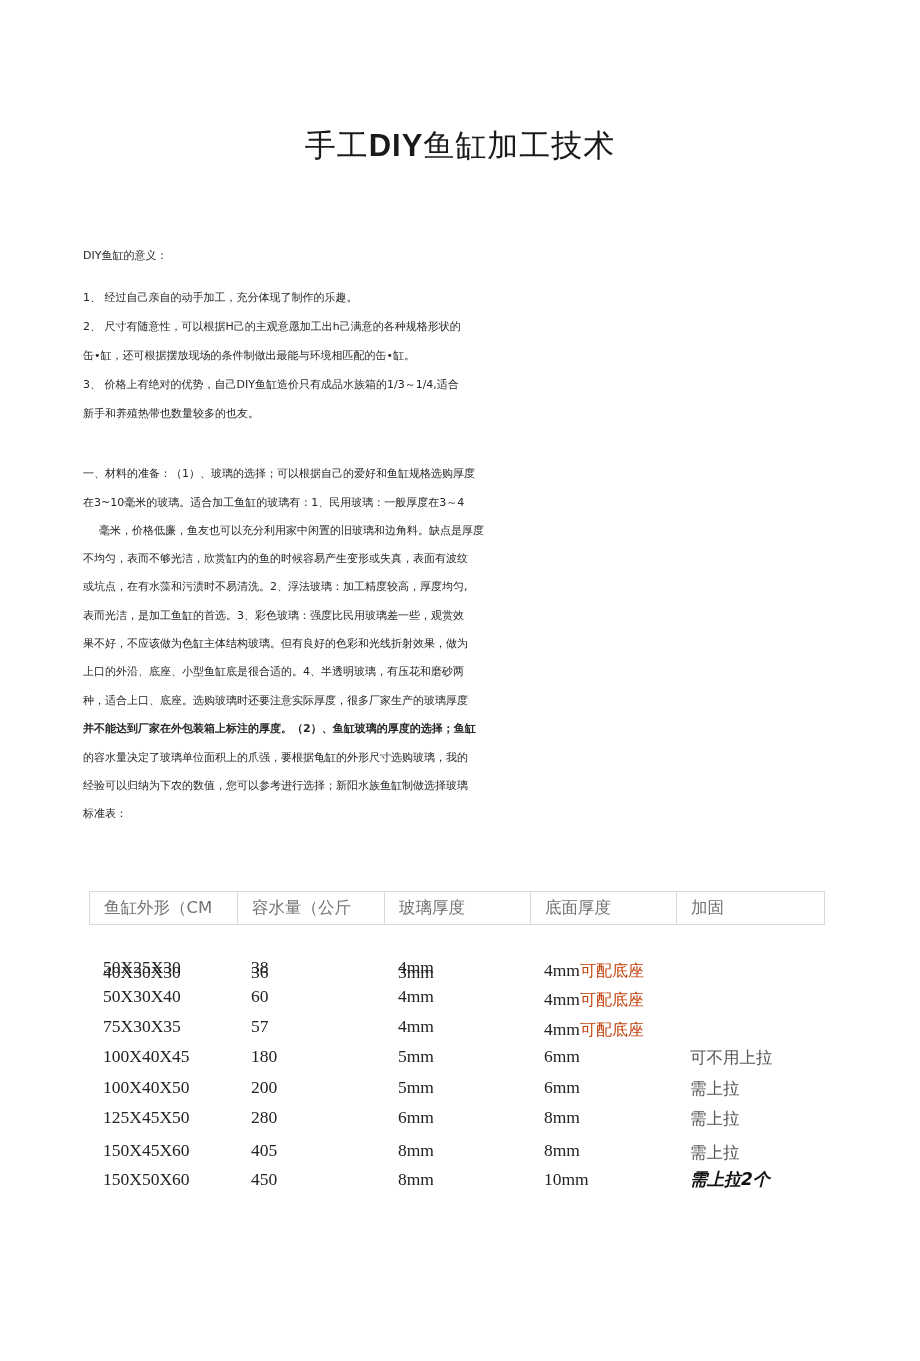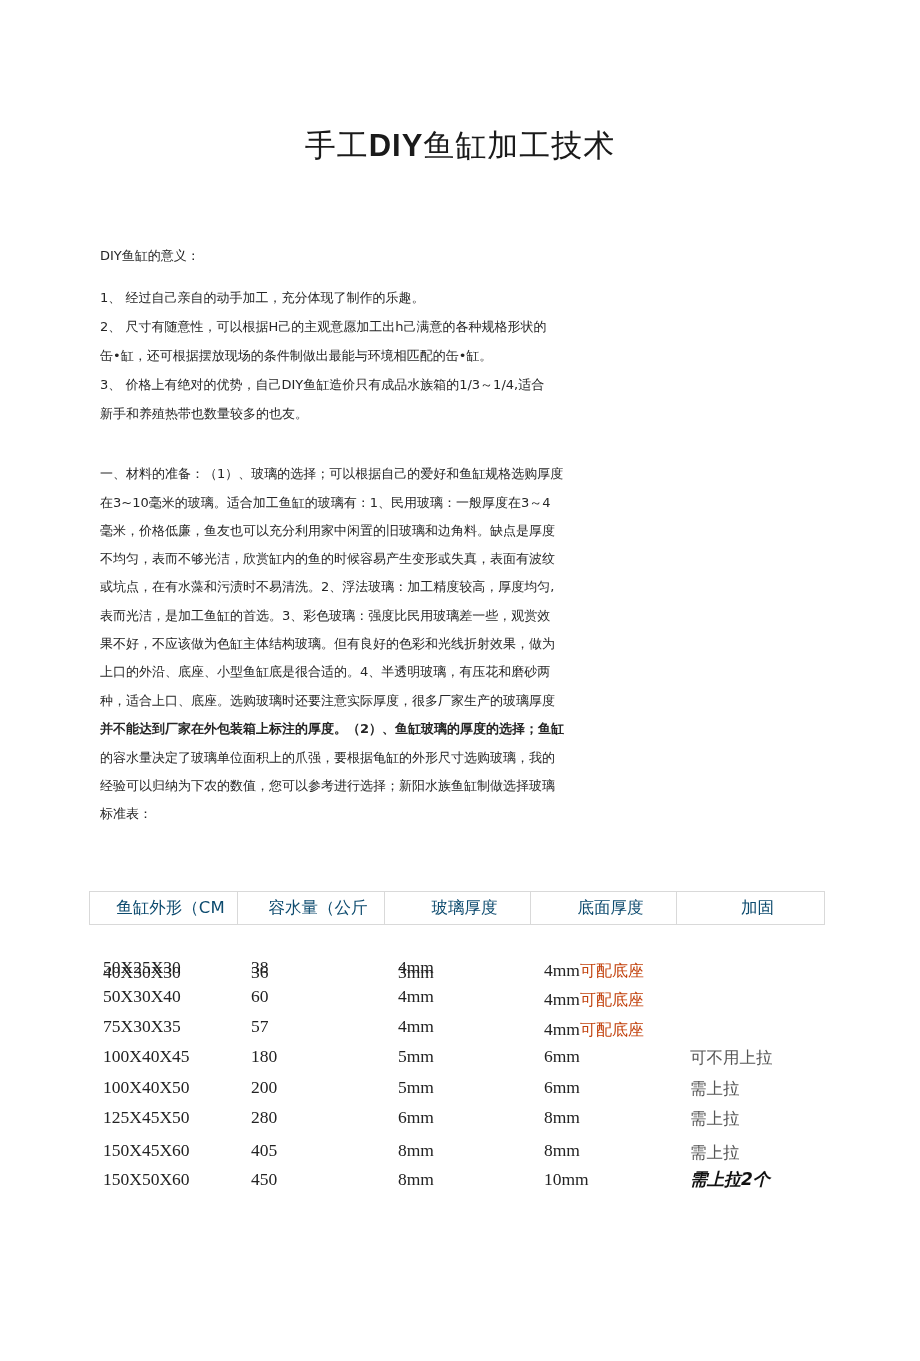--- a/index.html
+++ b/index.html
@@ -1,23 +1,23 @@
 <!DOCTYPE html>
 <html><head>
 <meta charset="utf-8">
 <style>
   html, body { margin:0; padding:0; background:#ffffff; }
   body { width:920px; height:1361px; position:relative; overflow:hidden;
          font-family:"DejaVu Sans","Liberation Sans",sans-serif; color:#222; }
   .title { position:absolute; top:104px; left:0; width:920px; text-align:center;
            font-size:31px; color:#1a1a1a; letter-spacing:1px; font-weight:normal; }
   .title b { font-family:"Liberation Sans",sans-serif; font-weight:bold; }
-  .p { position:absolute; left:100px; font-size:13px; line-height:29px; color:#262626; white-space:nowrap; }
+  .p { position:absolute; left:83px; font-size:11px; line-height:29px; color:#262626; white-space:nowrap; }
   .hdr { position:absolute; left:89px; top:891px; width:734px; height:32px; border:1px solid #d9d9d9; display:flex; }
-  .hdr .c { border-right:1px solid #d9d9d9; font-size:16.5px; line-height:32px; padding-left:14px; color:#0c4a6e; box-sizing:border-box;text-align:center; }
+  .hdr .c { border-right:1px solid #d9d9d9; font-size:16.5px; line-height:32px; padding-left:14px; color:#737373; box-sizing:border-box; }
   .hdr .c:last-child { border-right:none; }
   .row { position:absolute; left:89px; width:734px; display:flex; height:24px; }
   .row .c { font-family:"Liberation Serif",serif; font-size:17.5px; line-height:24px; color:#222; padding-left:14px; box-sizing:border-box; white-space:nowrap; }
   .row .c .cn { font-family:"DejaVu Sans",sans-serif; font-size:16px; color:#c2410c; }
   .w1 { width:148px; } .w2 { width:147px; } .w3 { width:146px; } .w4 { width:146px; } .w5 { width:147px; }
   .gray { color:#555 !important; font-family:"DejaVu Sans",sans-serif !important; font-size:16.5px !important; }
   .ital { font-style:italic; font-weight:bold; color:#111 !important; font-family:"DejaVu Sans",sans-serif !important; font-size:17px !important; }
 </style>
 </head>
 <body>
@@ -27,21 +27,21 @@
 <div class="p" style="top:241px;">DIY鱼缸的意义：</div>
 
 <div class="p" style="top:283px;">1、 经过自己亲自的动手加工，充分体现了制作的乐趣。</div>
 <div class="p" style="top:312px;">2、 尺寸有随意性，可以根据H己的主观意愿加工出h己满意的各种规格形状的</div>
 <div class="p" style="top:341px;">缶•缸，还可根据摆放现场的条件制做出最能与环境相匹配的缶•缸。</div>
 <div class="p" style="top:370px;">3、 价格上有绝对的优势，自己DIY鱼缸造价只有成品水族箱的1/3～1/4,适合</div>
 <div class="p" style="top:399px;">新手和养殖热带也数量较多的也友。</div>
 
 <div class="p" style="top:459px;">一、材料的准备：（1）、玻璃的选择；可以根据自己的爱好和鱼缸规格选购厚度</div>
 <div class="p" style="top:488px;">在3~10毫米的玻璃。适合加工鱼缸的玻璃有：1、民用玻璃：一般厚度在3～4</div>
-<div class="p" style="top:516px;">毫米，价格低廉，鱼友也可以充分利用家中闲置的旧玻璃和边角料。缺点是厚度</div>
+<div class="p" style="top:516px;margin-left:16px;">毫米，价格低廉，鱼友也可以充分利用家中闲置的旧玻璃和边角料。缺点是厚度</div>
 <div class="p" style="top:544px;">不均匀，表而不够光洁，欣赏缸内的鱼的时候容易产生变形或失真，表面有波纹</div>
 <div class="p" style="top:572px;">或坑点，在有水藻和污渍时不易清洗。2、浮法玻璃：加工精度较高，厚度均匀,</div>
 <div class="p" style="top:601px;">表而光洁，是加工鱼缸的首选。3、彩色玻璃：强度比民用玻璃差一些，观赏效</div>
 <div class="p" style="top:629px;">果不好，不应该做为色缸主体结构玻璃。但有良好的色彩和光线折射效果，做为</div>
 <div class="p" style="top:657px;">上口的外沿、底座、小型鱼缸底是很合适的。4、半透明玻璃，有压花和磨砂两</div>
 <div class="p" style="top:686px;">种，适合上口、底座。选购玻璃时还要注意实际厚度，很多厂家生产的玻璃厚度</div>
 <div class="p" style="top:714px;font-weight:bold;">并不能达到厂家在外包装箱上标注的厚度。（2）、鱼缸玻璃的厚度的选择；鱼缸</div>
 <div class="p" style="top:743px;">的容水量决定了玻璃单位面积上的爪强，要根据龟缸的外形尺寸选购玻璃，我的</div>
 <div class="p" style="top:771px;">经验可以归纳为下农的数值，您可以参考进行选择；新阳水族鱼缸制做选择玻璃</div>
 <div class="p" style="top:799px;">标准表：</div>

